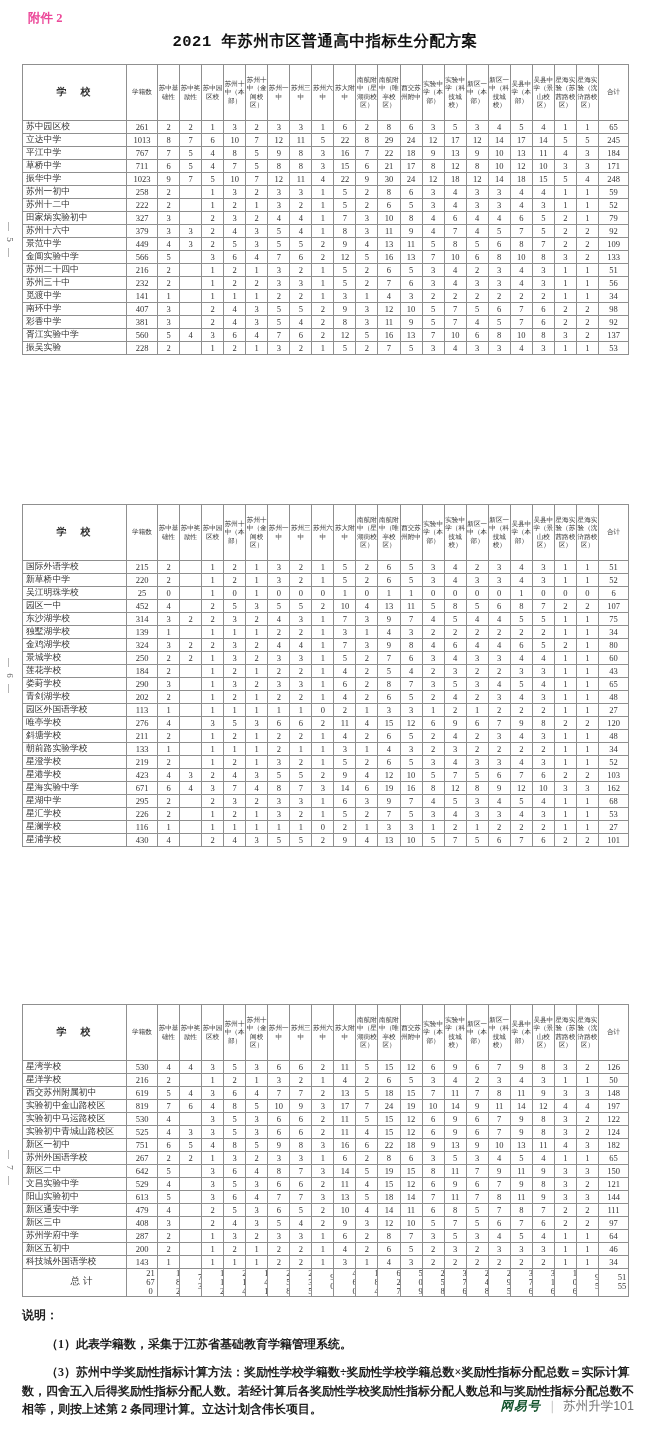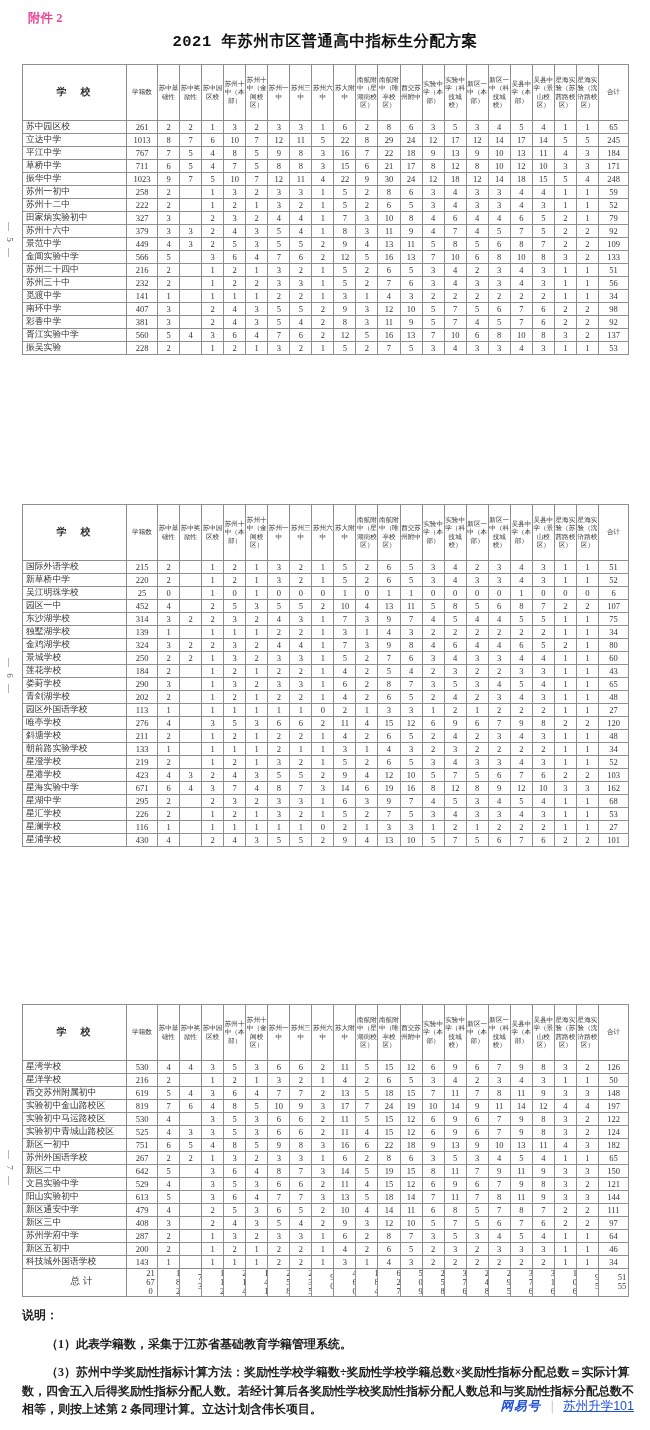--- a/index.html
+++ b/index.html
@@ -38,23 +38,23 @@
   }
   .pn5 { top:222px; } .pn6 { top:658px; } .pn7 { top:1150px; }
 
   .notes { position:absolute; left:22px; top:1306px; width:612px; font-size:12px; line-height:1.55; color:#1e1e1e;font-weight:bold; }
   .notes .note-item { text-indent:2em;margin-top:10px; }
 
   .watermark {
     position:absolute; right:16px; top:1398px; font-size:12.5px; color:#9a9a9a;
     font-family:"Liberation Sans","DejaVu Sans",sans-serif;
   }
-  .watermark .brand { font-weight:bold; font-style:italic; color:#1d4ed8; letter-spacing:1px; }
+  .watermark .brand { font-weight:bold; font-style:italic; color:#14532d; letter-spacing:1px; }
   .watermark .sep { margin:0 5px; color:#b5b5b5; font-weight:normal; }
-  .watermark .channel { color:#1d4ed8;text-decoration:underline; }
+  .watermark .channel { color:#737373; }
 </style>
 </head>
 <body>
 
 <div class="attachment">附件 2</div>
 <div class="title">2021 年苏州市区普通高中指标生分配方案</div>
 
 <div class="pagenum pn5">— 5 —</div>
 <div class="pagenum pn6">— 6 —</div>
 <div class="pagenum pn7">— 7 —</div>

